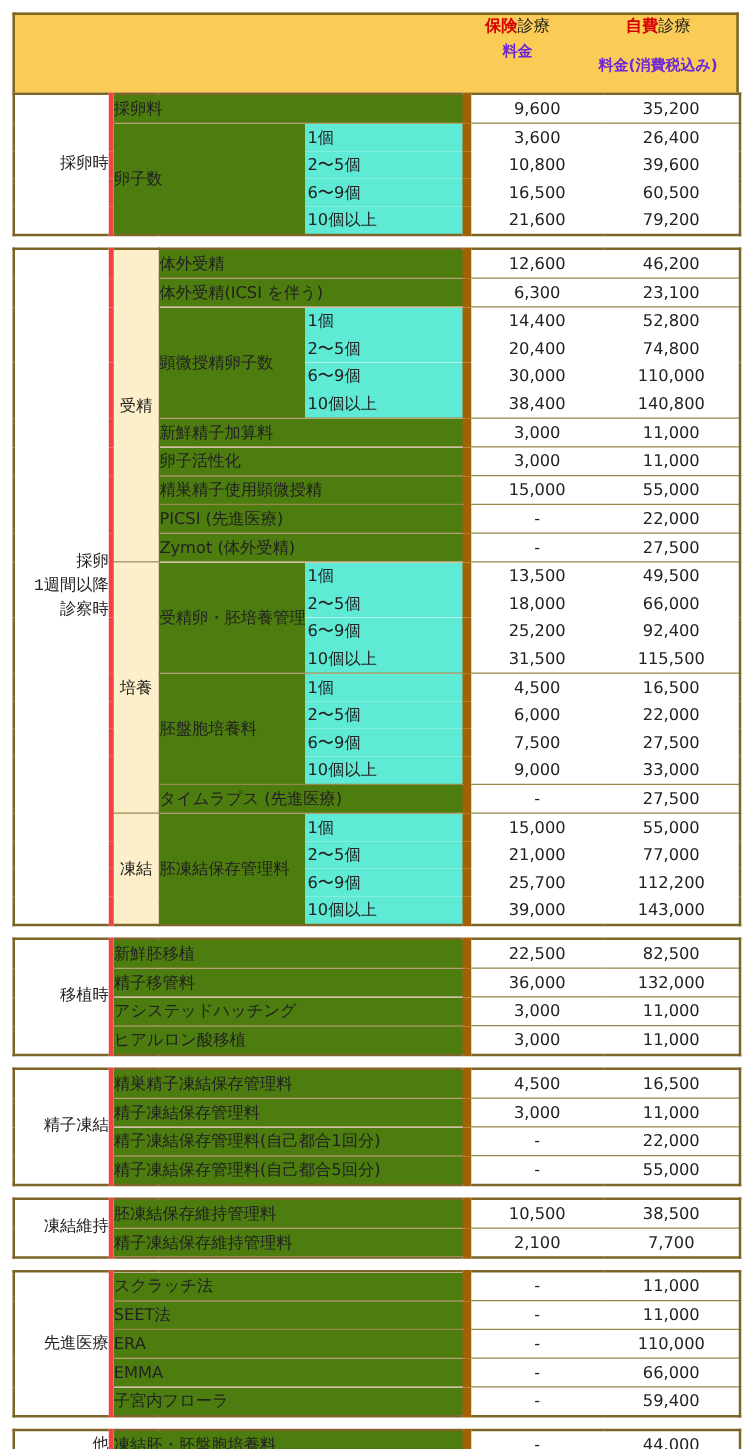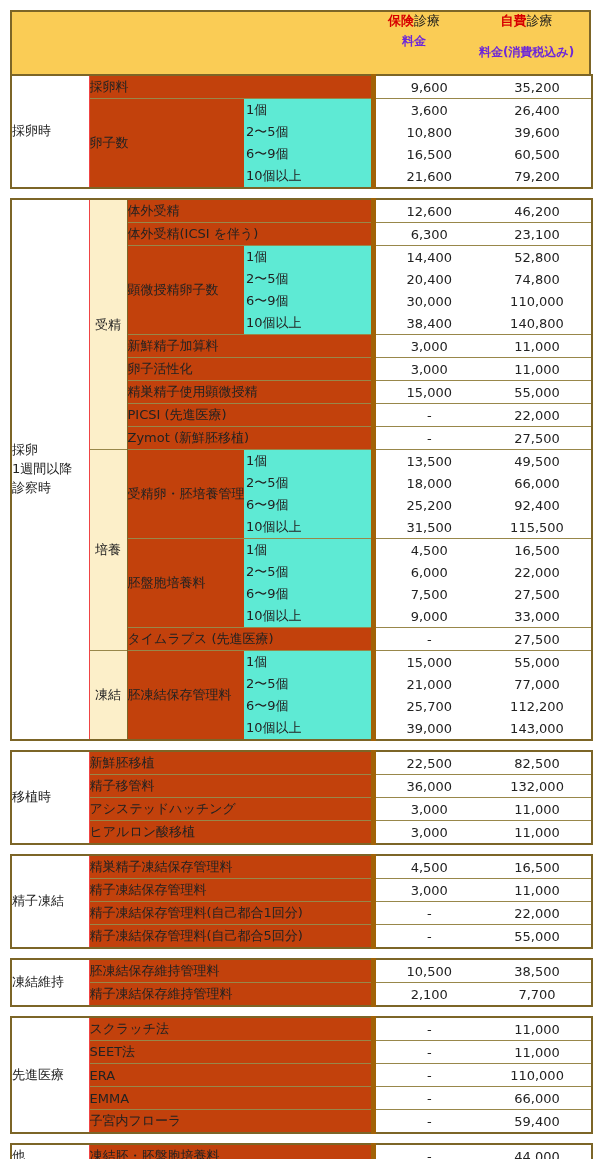--- a/index.html
+++ b/index.html
@@ -44,37 +44,38 @@
   table.tbl:last-child{margin-bottom:0;}
   .tbl td{
     height:22px;
     padding:0;
     vertical-align:middle;
     white-space:nowrap;
     overflow:hidden;
   }
   td.sec{
     background:#ffffff;
-    text-align:left;
-    border-right:1px solid #ef4444;
+    text-align:right;
+    border-right:4px solid #ef4444;
     white-space:pre-line;
     line-height:1.45;
+    font-family:Liberation Mono, monospace;
   }
   td.sub{
     background:#FCEFC9;
     text-align:center;
     border-right:1px solid #7C6527;
   }
-  td.item{background:#c2410c;}
+  td.item{background:#4d7c0f;}
   td.cnt{background:#5eead4;padding-left:2px;}
   .pl1{padding-left:37px;}   
   .pl2{padding-left:27px;}   
   .pl3{padding-left:6px;margin-top:44px;}    
   td.val{background:#ffffff;text-align:center;}
-  td.vh{border-left:5px solid #a16207;}
+  td.vh{border-left:7px solid #a16207;}
   .gt{border-top:1px solid #98874A;}
 </style>
 </head>
 <body>
 
 <div class="hdr">
   <div class="spacer"></div>
   <div class="hcol c5">
     <div class="htop"><span class="em">保険</span><span>診療</span></div>
     <div class="hsub">料金</div>
@@ -185,21 +186,21 @@
     <td class="item pl3 gt" colspan="2">精巣精子使用顕微授精</td>
     <td class="val vh gt">15,000</td>
     <td class="val gt">55,000</td>
   </tr>
   <tr>
     <td class="item pl3 gt" colspan="2">PICSI (先進医療)</td>
     <td class="val vh gt">-</td>
     <td class="val gt">22,000</td>
   </tr>
   <tr>
-    <td class="item pl3 gt" colspan="2">Zymot (新鮮胚移植)</td>
+    <td class="item pl3 gt" colspan="2">Zymot (体外受精)</td>
     <td class="val vh gt">-</td>
     <td class="val gt">27,500</td>
   </tr>
 
   <tr>
     <td class="sub gt" rowspan="9">培養</td>
     <td class="item pl3 gt" rowspan="4">受精卵・胚培養管理料</td>
     <td class="cnt gt">1個</td>
     <td class="val vh gt">13,500</td>
     <td class="val gt">49,500</td>

